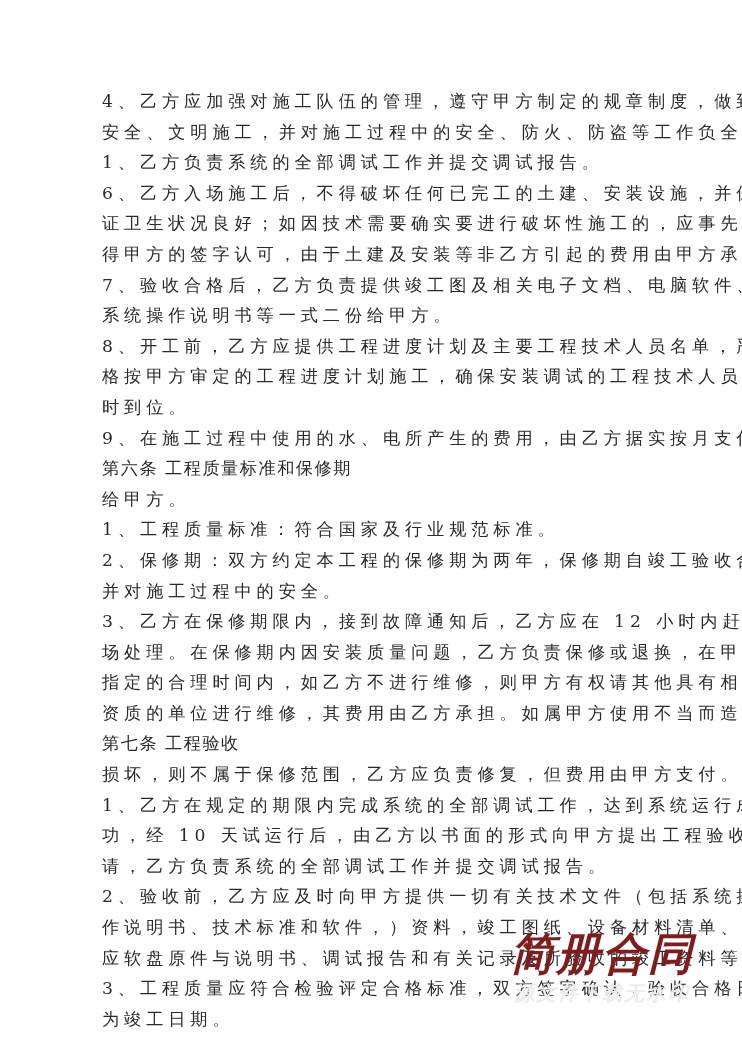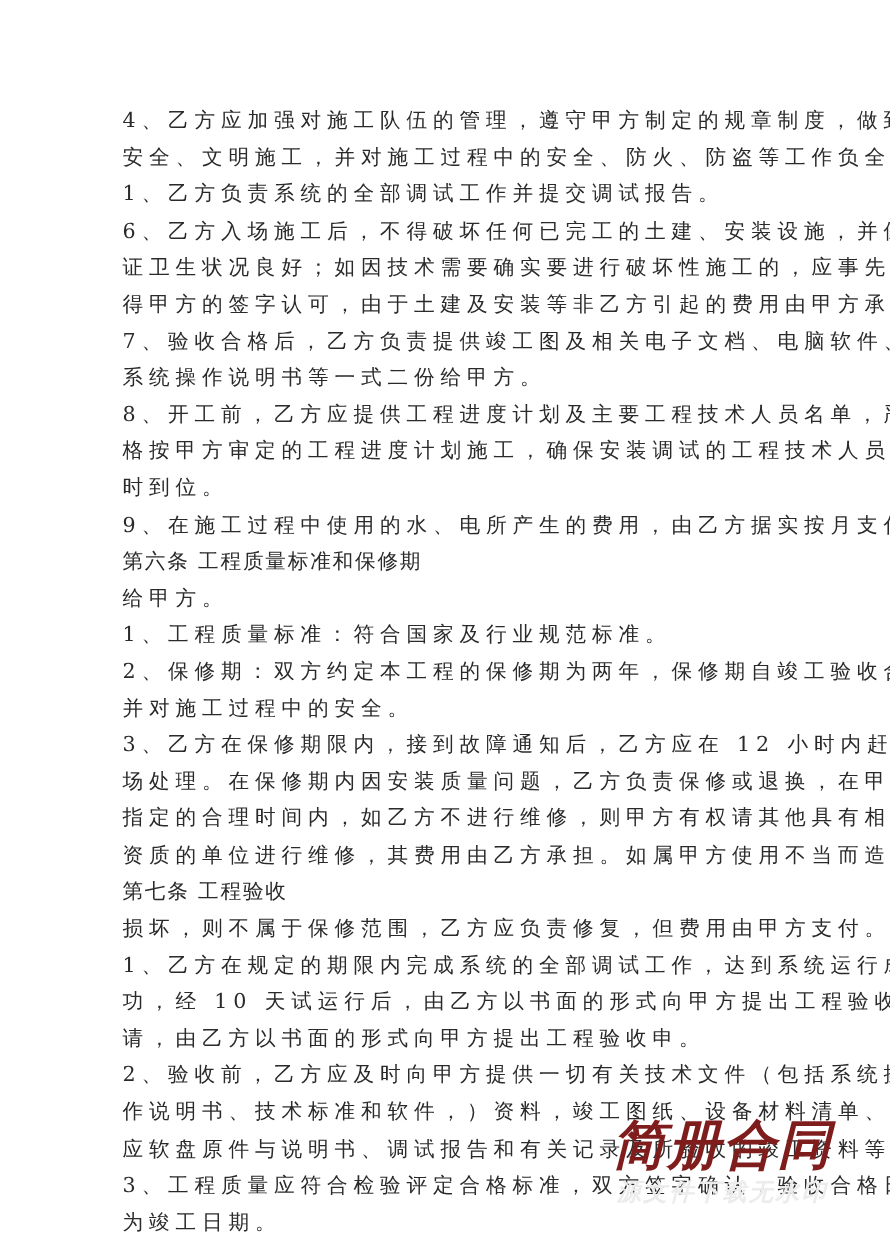--- a/index.html
+++ b/index.html
@@ -46,21 +46,21 @@
   <div class="line">2、保修期：双方约定本工程的保修期为两年，保修期自竣工验收合</div>
   <div class="line">并对施工过程中的安全。</div>
   <div class="line">3、乙方在保修期限内，接到故障通知后，乙方应在 12 小时内赶到现</div>
   <div class="line">场处理。在保修期内因安装质量问题，乙方负责保修或退换，在甲方</div>
   <div class="line">指定的合理时间内，如乙方不进行维修，则甲方有权请其他具有相应</div>
   <div class="line">资质的单位进行维修，其费用由乙方承担。如属甲方使用不当而造成</div>
   <div class="line heading">第七条 工程验收</div>
   <div class="line">损坏，则不属于保修范围，乙方应负责修复，但费用由甲方支付。</div>
   <div class="line">1、乙方在规定的期限内完成系统的全部调试工作，达到系统运行成</div>
   <div class="line">功，经 10 天试运行后，由乙方以书面的形式向甲方提出工程验收申</div>
-  <div class="line">请，由乙方以书面的形式向甲方提出工程验收申。</div>
+  <div class="line">请，乙方负责系统的全部调试工作并提交调试报告。</div>
   <div class="line">2、验收前，乙方应及时向甲方提供一切有关技术文件（包括系统操</div>
   <div class="line">作说明书、技术标准和软件，）资料，竣工图纸、设备材料清单、相</div>
   <div class="line">应软盘原件与说明书、调试报告和有关记录及所验收的竣工资料等。</div>
   <div class="line">3、工程质量应符合检验评定合格标准，双方签字确认，验收合格日</div>
   <div class="line">为竣工日期。</div>
 
 </div>
 
 <div class="wm1">简册合同</div>
 <div class="wm2">源文件下载无水印</div>

